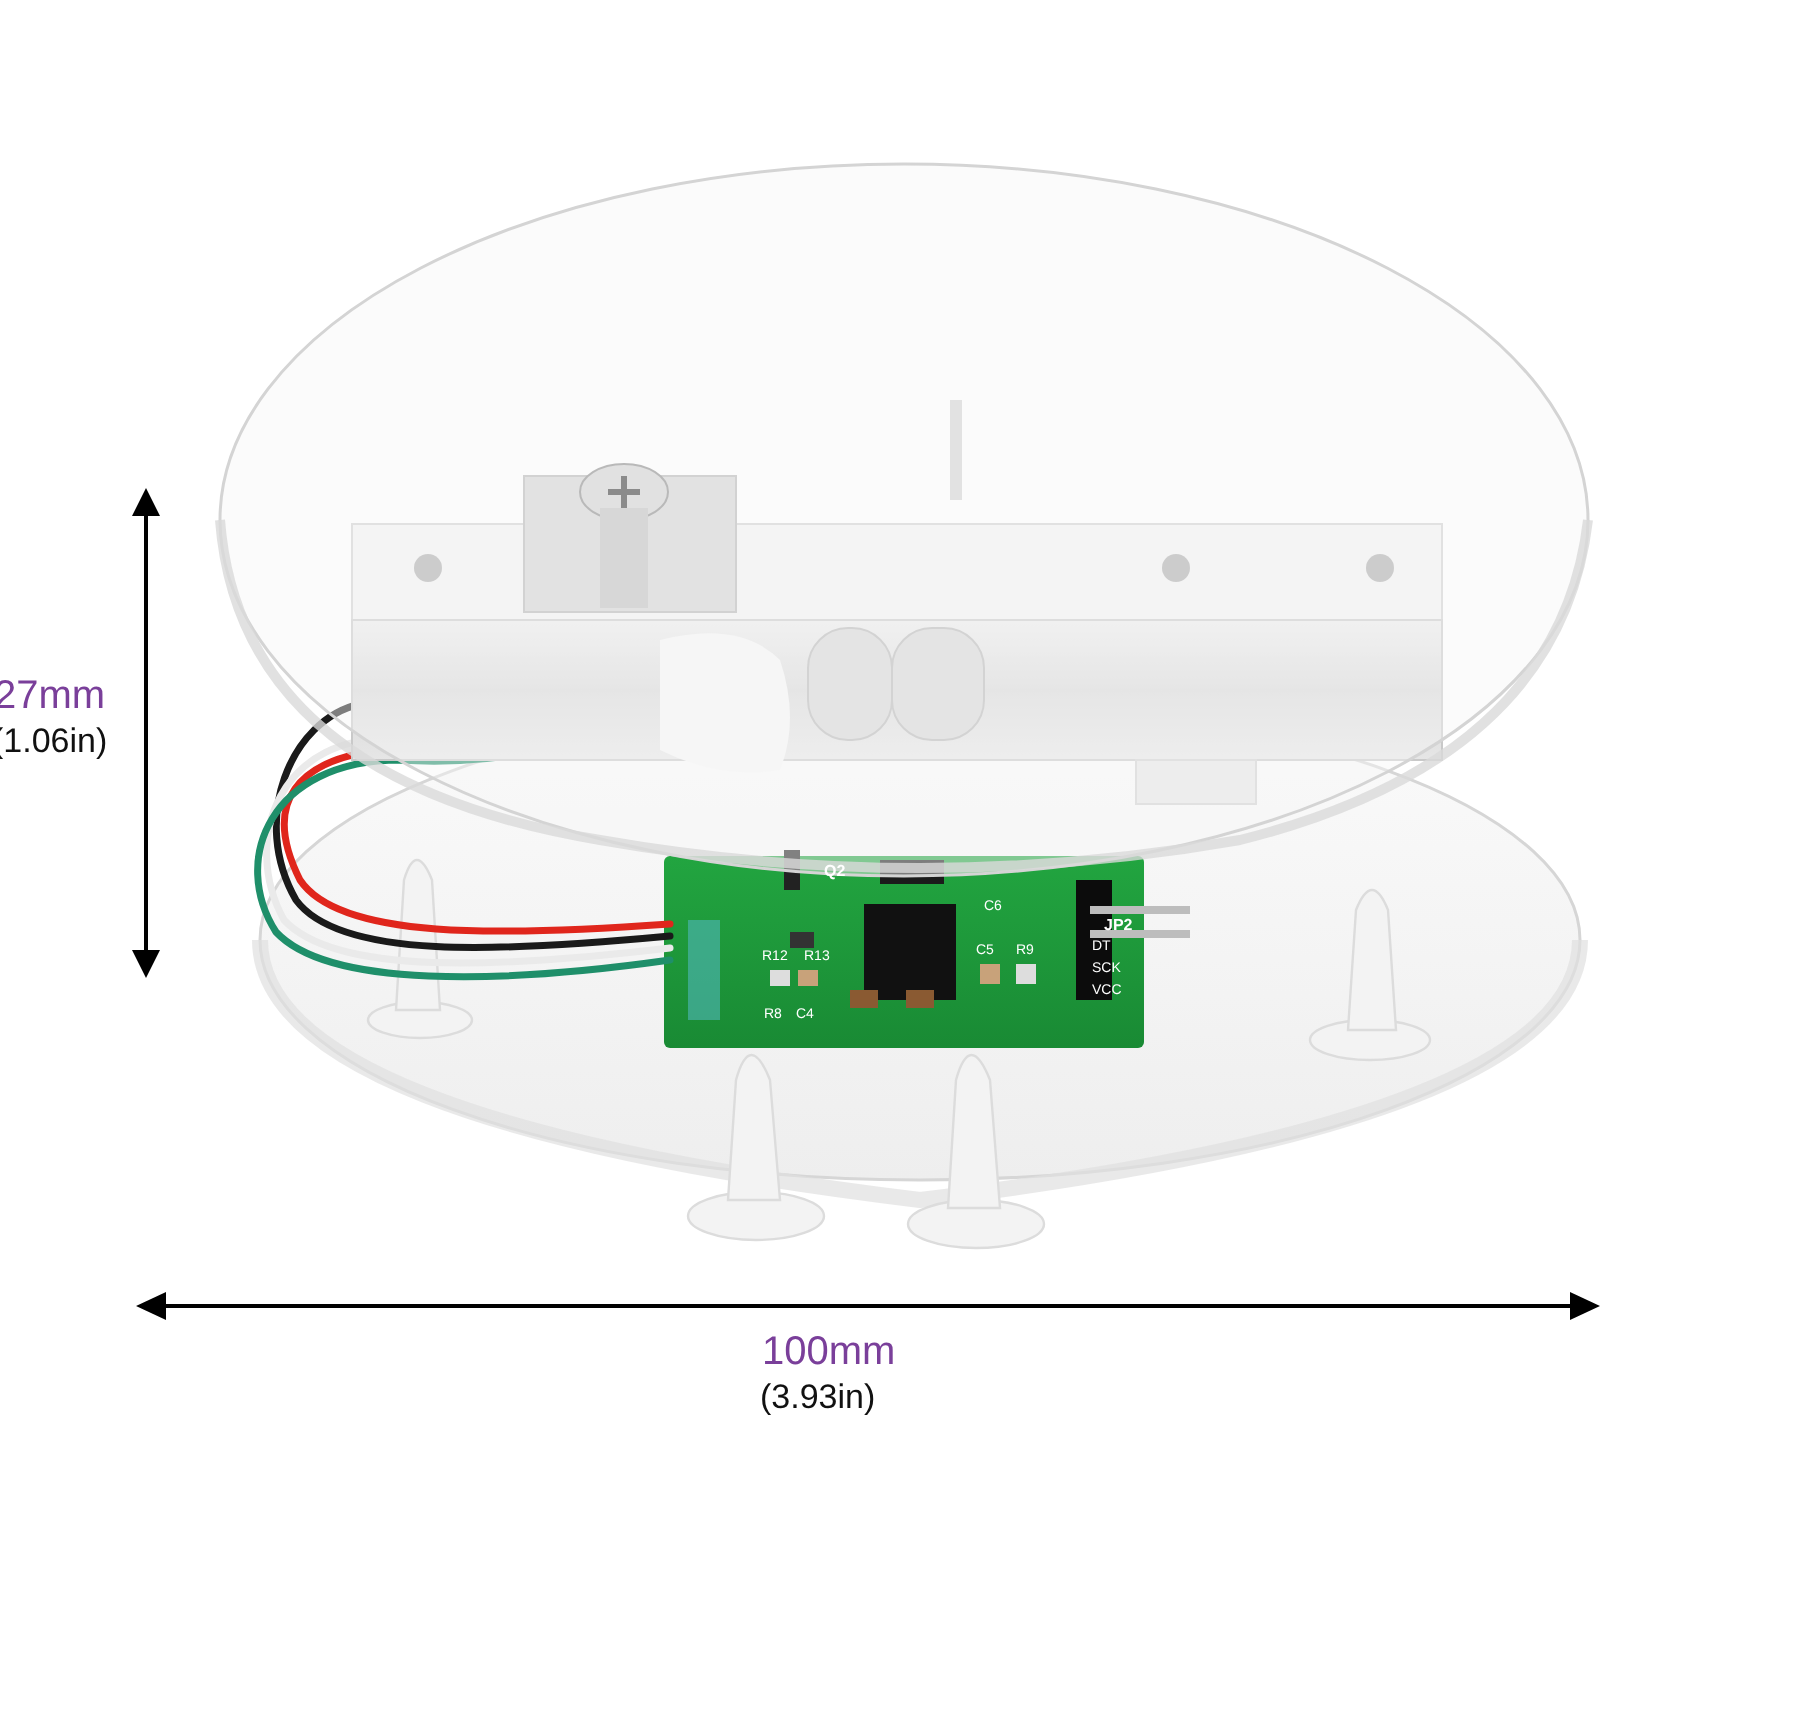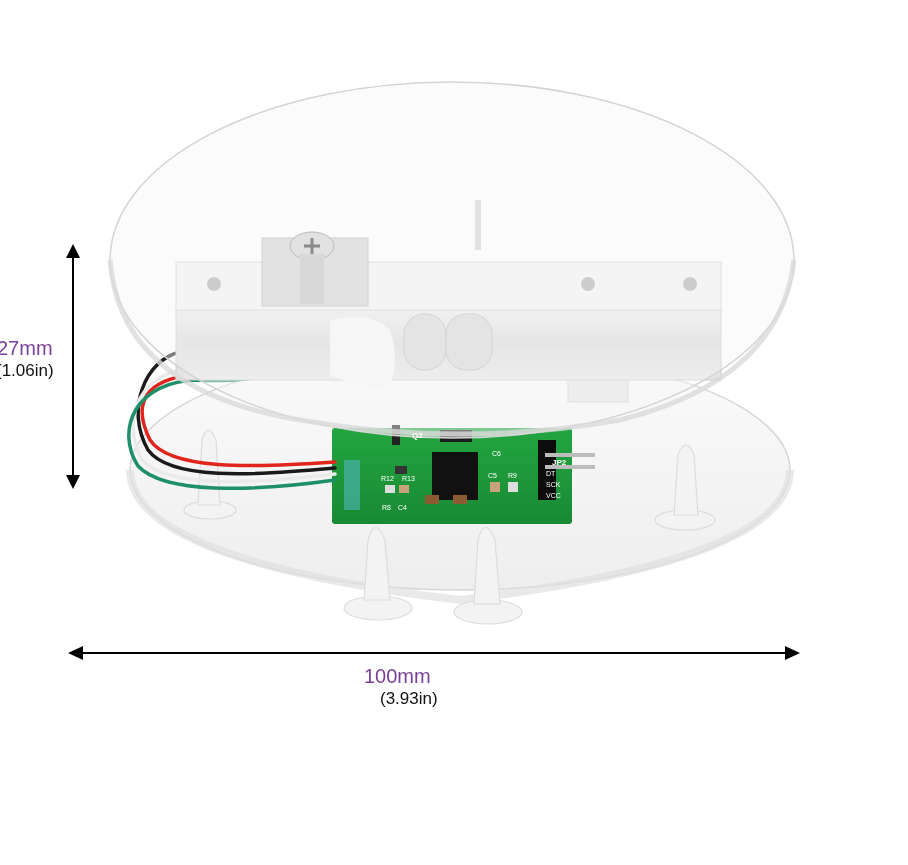--- a/index.html
+++ b/index.html
@@ -101,21 +101,21 @@
   <g>
     <line x1="80" y1="653" x2="788" y2="653" stroke="#000" stroke-width="2"></line>
     <polygon points="83,646 83,660 68,653" fill="#000"></polygon>
     <polygon points="785,646 785,660 800,653" fill="#000"></polygon>
   </g>
 </svg>
 
 <div class="abs dim-main" style="left:-3px; top:337px;">27mm</div>
 <div class="abs dim-sub" style="left:-4px; top:361px;">(1.06in)</div>
 
-<div class="abs dim-main" style="left:364px; top:665px;">100mm</div>
+<div class="abs dim-main" style="left:381px; top:665px;">100mm</div>
 <div class="abs dim-sub" style="left:380px; top:689px;">(3.93in)</div>
 
 <div class="abs" style="left:412px; top:431px; font-size:8px; color:#fff; font-weight:bold;">Q2</div>
 <div class="abs" style="left:508px; top:458px; font-size:8px; color:#fff; font-weight:bold;margin-left:44px;">JP2</div>
 <div class="abs" style="left:492px; top:450px; font-size:7px; color:#fff;">C6</div>
 <div class="abs" style="left:488px; top:472px; font-size:7px; color:#fff;">C5</div>
 <div class="abs" style="left:508px; top:472px; font-size:7px; color:#fff;">R9</div>
 <div class="abs" style="left:381px; top:475px; font-size:7px; color:#fff;">R12</div>
 <div class="abs" style="left:402px; top:475px; font-size:7px; color:#fff;">R13</div>
 <div class="abs" style="left:382px; top:504px; font-size:7px; color:#fff;">R8</div>

